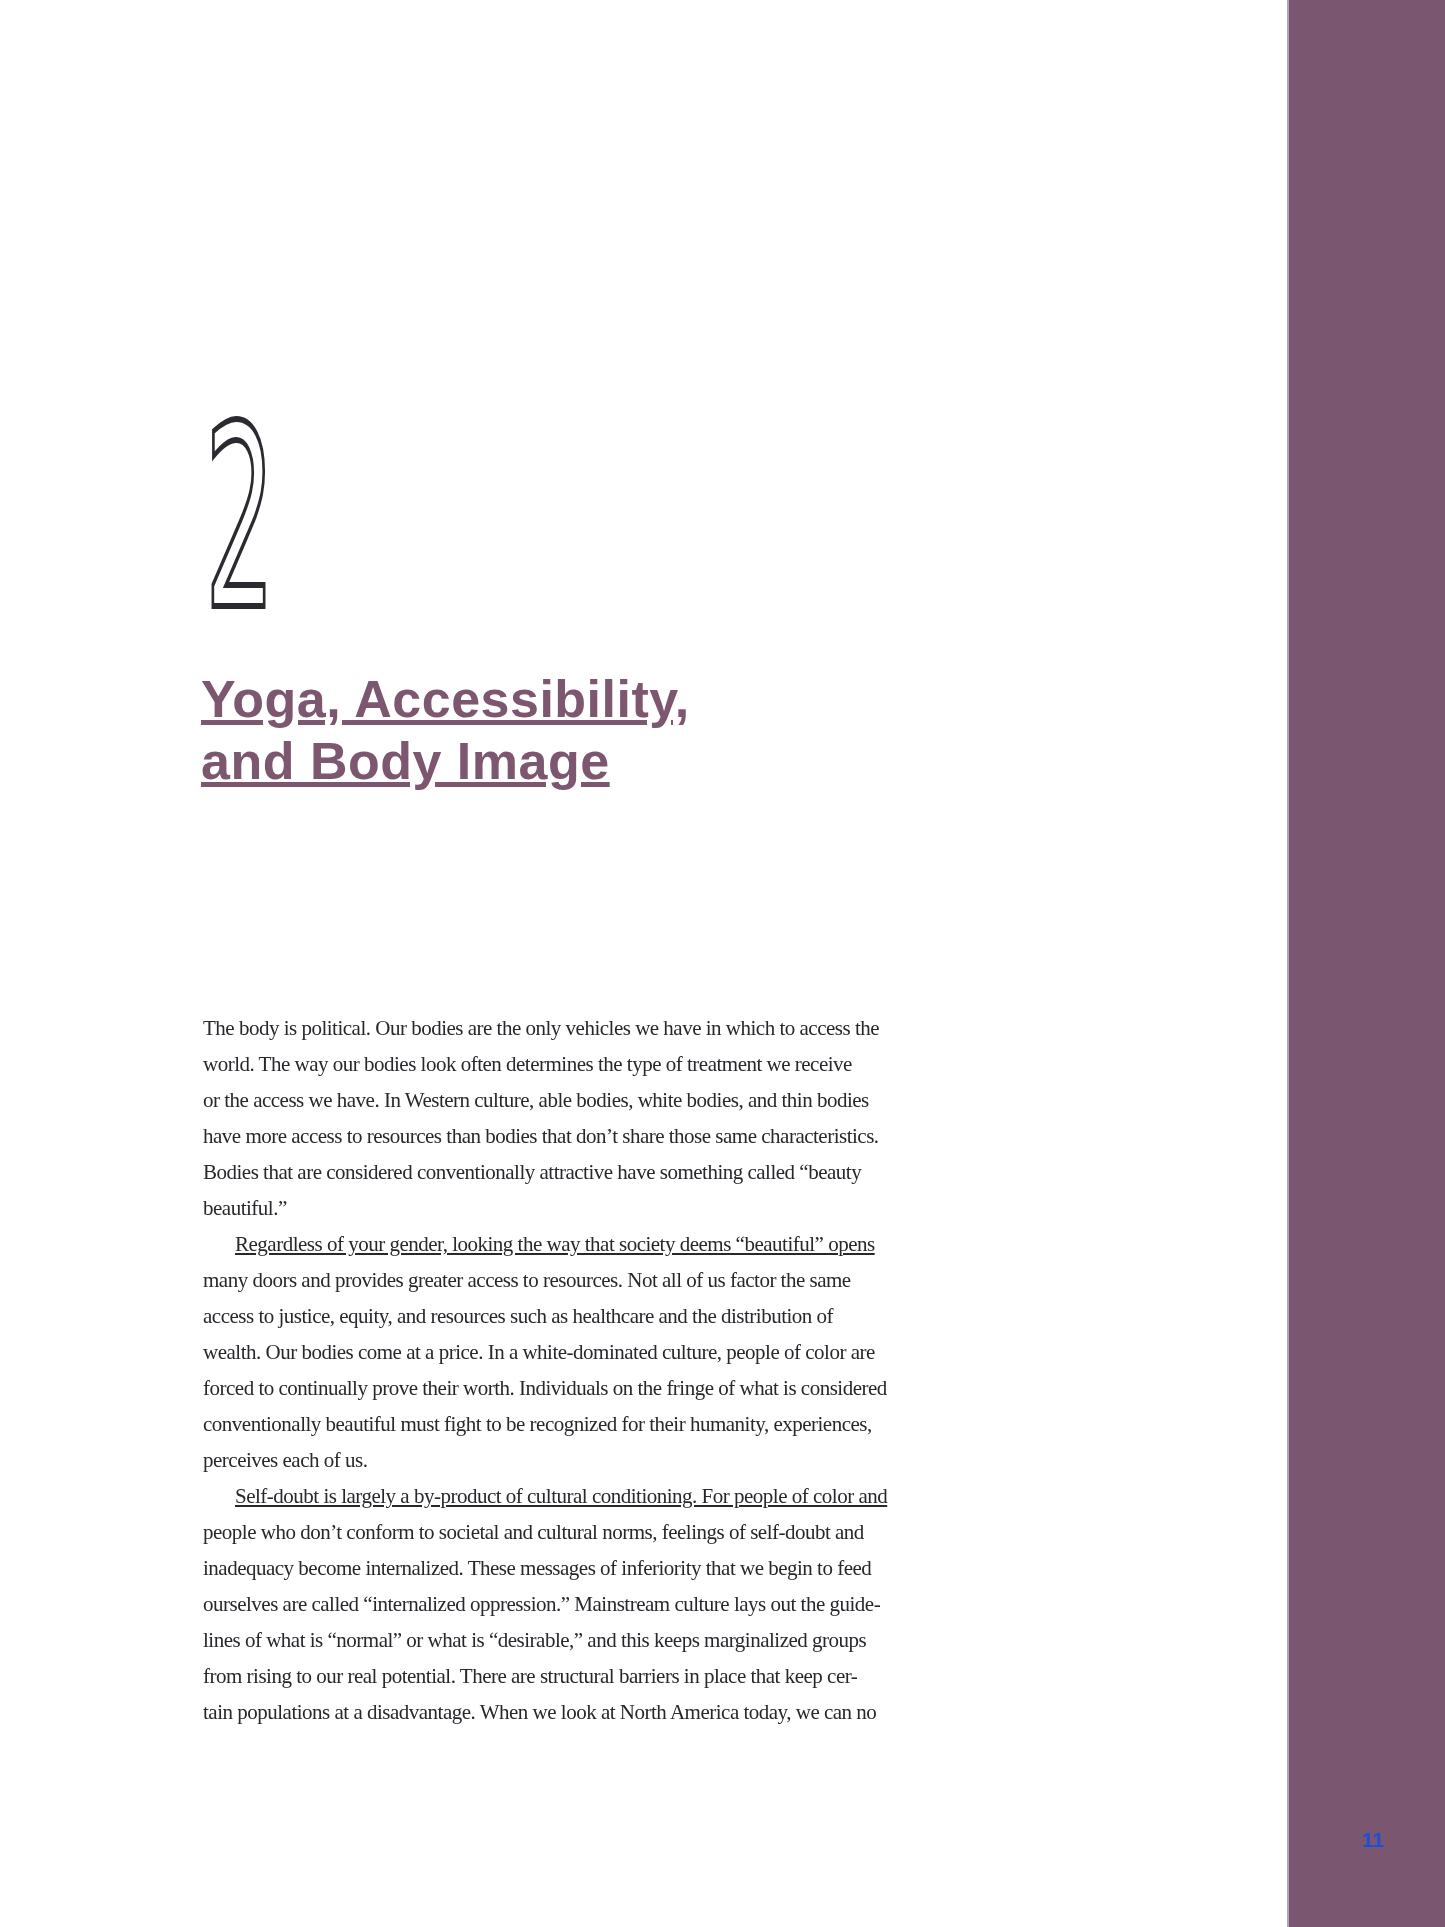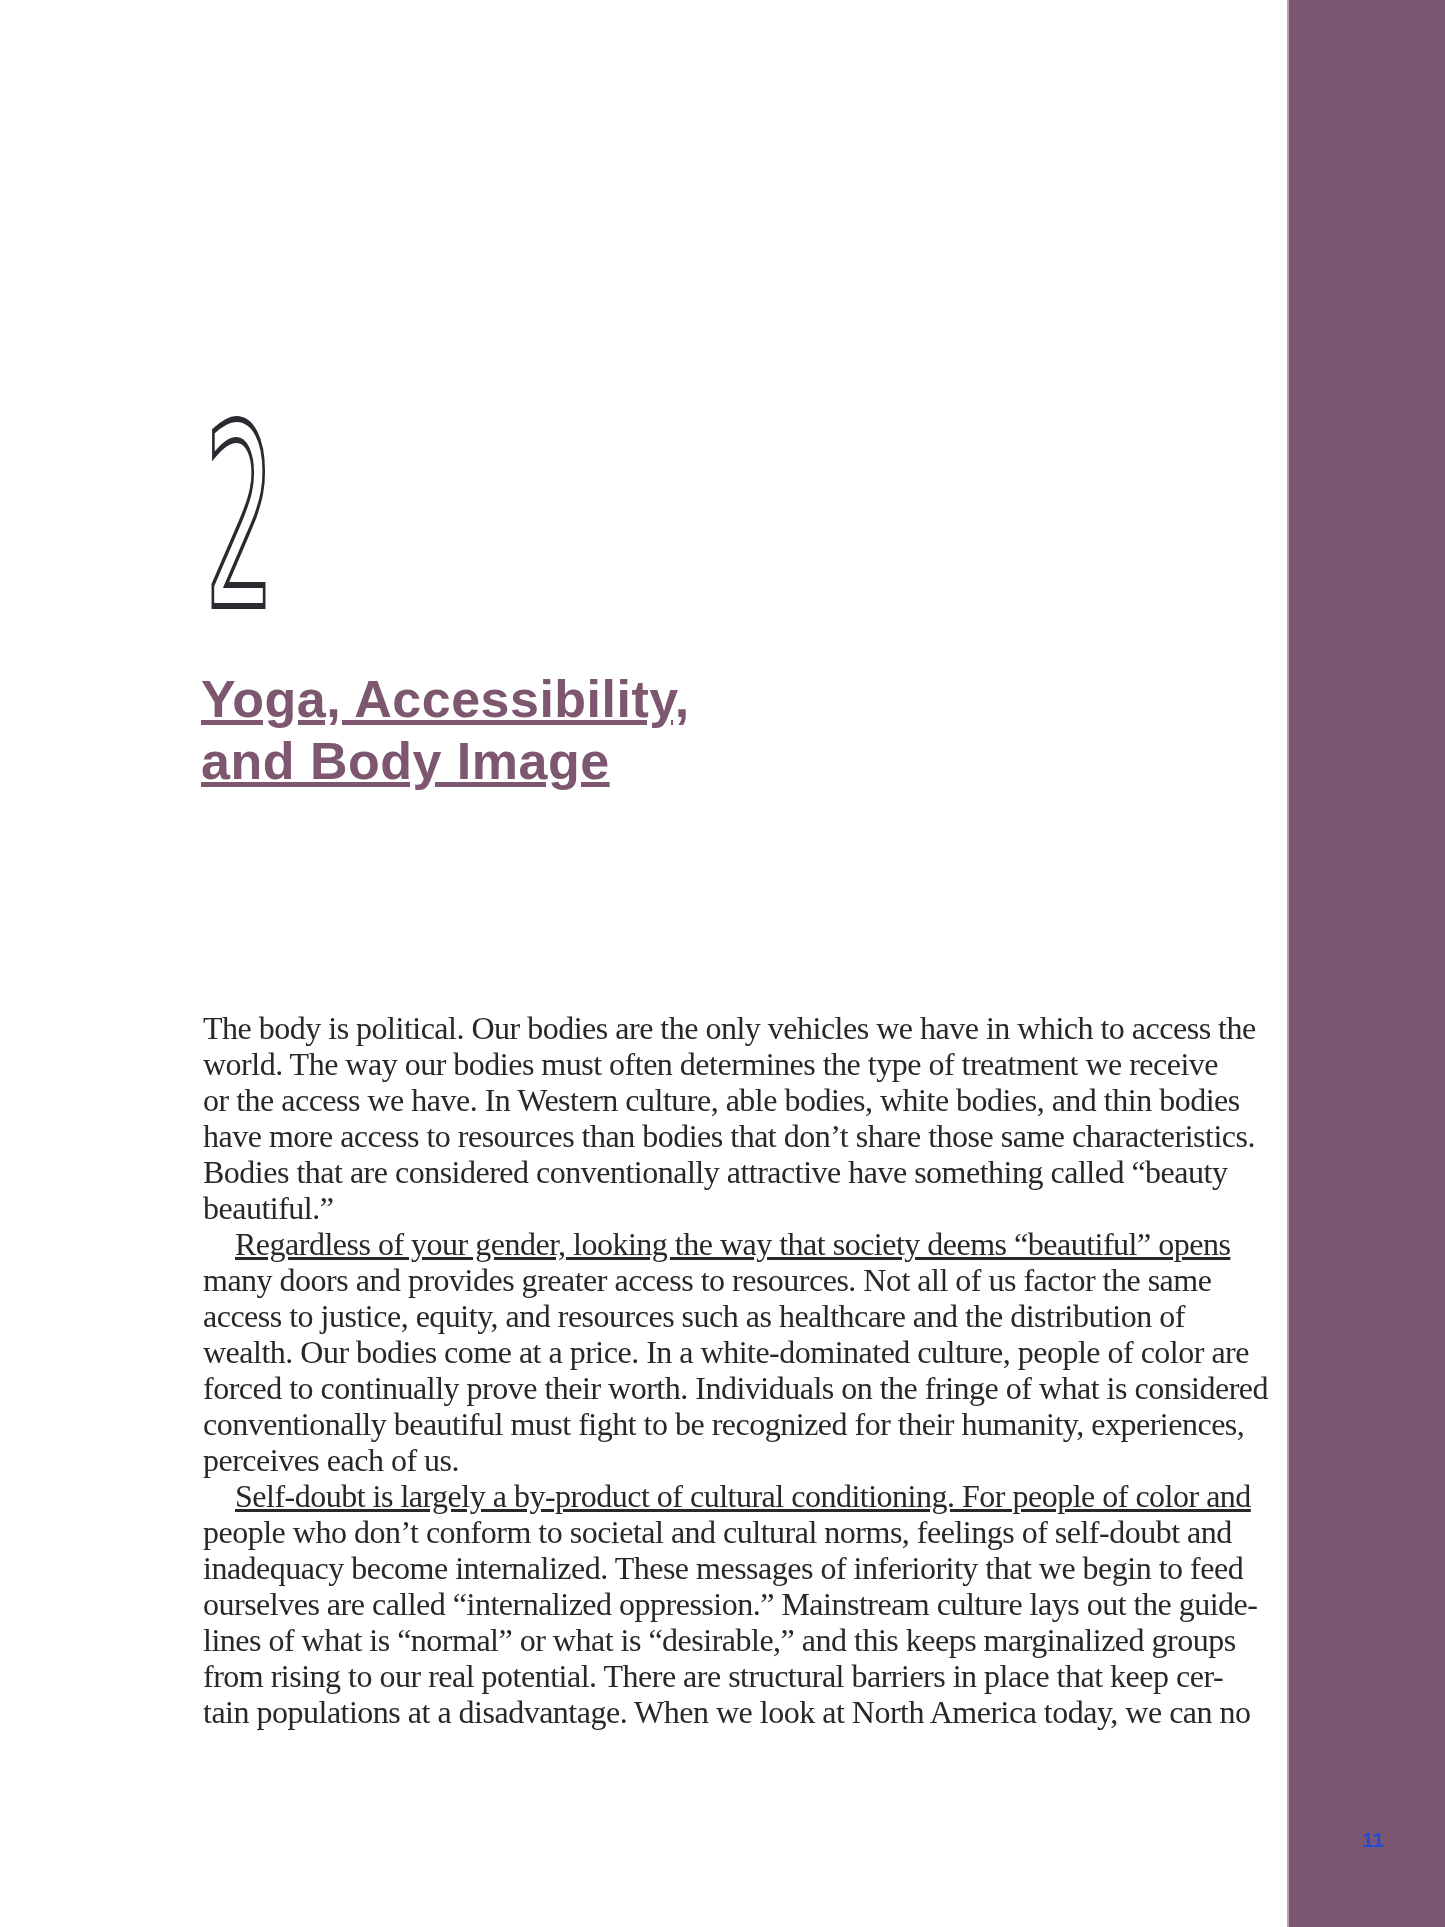--- a/index.html
+++ b/index.html
@@ -57,21 +57,21 @@
     letter-spacing: 0.5px;
     color: #7d576f;
     text-decoration: underline;
   }
   
   .body-text {
     position: absolute;
     top: 1010px;
     left: 203px;
     color: #28272c;
-    font-size: 32px;
+    font-size: 21px;
     line-height: 36px;
     letter-spacing: -0.5px;
   }
   .body-text .line {
     white-space: nowrap;
     height: 36px;
   }
   .body-text .line.indent {
     text-indent: 32px;
     text-decoration: underline;
@@ -92,21 +92,21 @@
     </svg>
   </div>
 
   <div class="chapter-title">
     <div>Yoga, Accessibility,</div>
     <div>and Body Image</div>
   </div>
 
   <div class="body-text">
     <div class="line">The body is political. Our bodies are the only vehicles we have in which to access the</div>
-    <div class="line">world. The way our bodies must often determines the type of treatment we receive</div>
+    <div class="line">world. The way our bodies look often determines the type of treatment we receive</div>
     <div class="line">or the access we have. In Western culture, able bodies, white bodies, and thin bodies</div>
     <div class="line">have more access to resources than bodies that don’t share those same characteristics.</div>
     <div class="line">Bodies that are considered conventionally attractive have something called “beauty</div>
     <div class="line">beautiful.”</div>
     <div class="line indent">Regardless of your gender, looking the way that society deems “beautiful” opens</div>
     <div class="line">many doors and provides greater access to resources. Not all of us factor the same</div>
     <div class="line">access to justice, equity, and resources such as healthcare and the distribution of</div>
     <div class="line">wealth. Our bodies come at a price. In a white-dominated culture, people of color are</div>
     <div class="line">forced to continually prove their worth. Individuals on the fringe of what is considered</div>
     <div class="line">conventionally beautiful must fight to be recognized for their humanity, experiences,</div>

